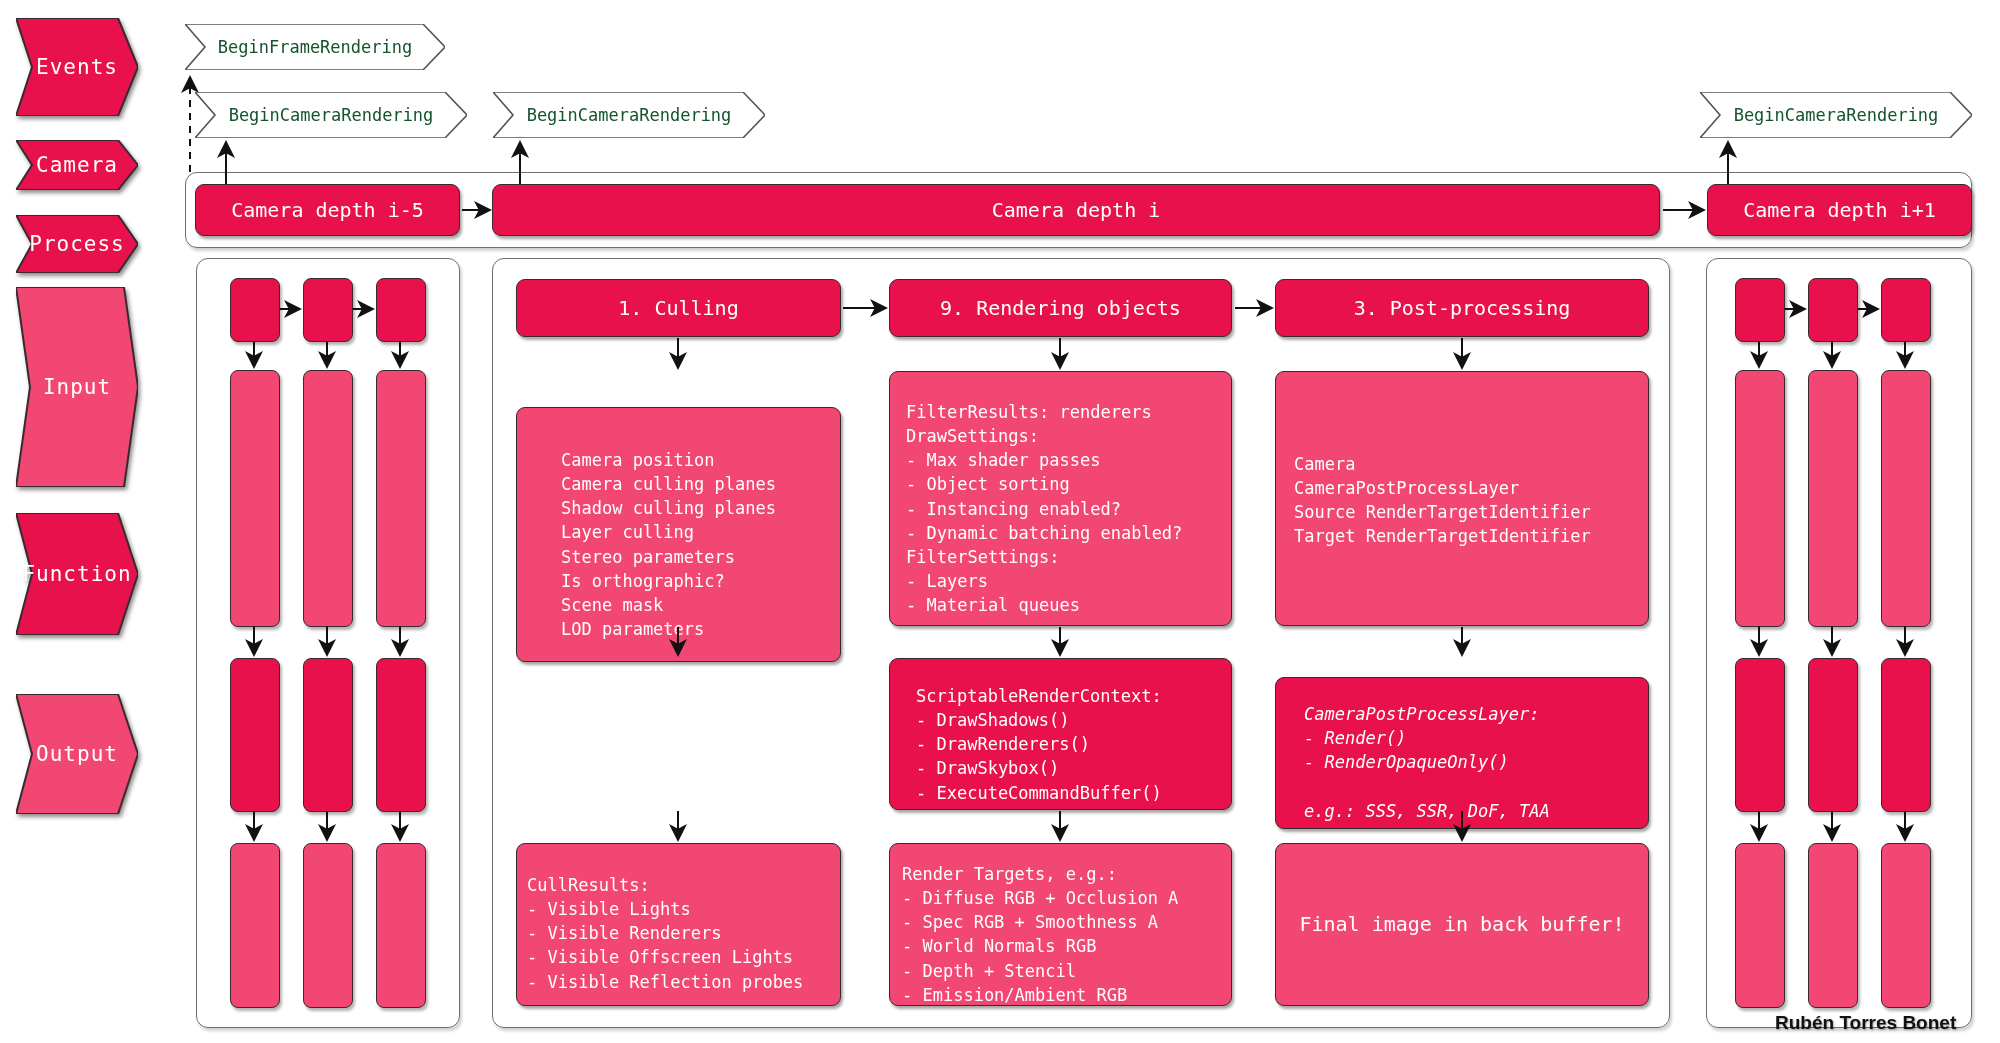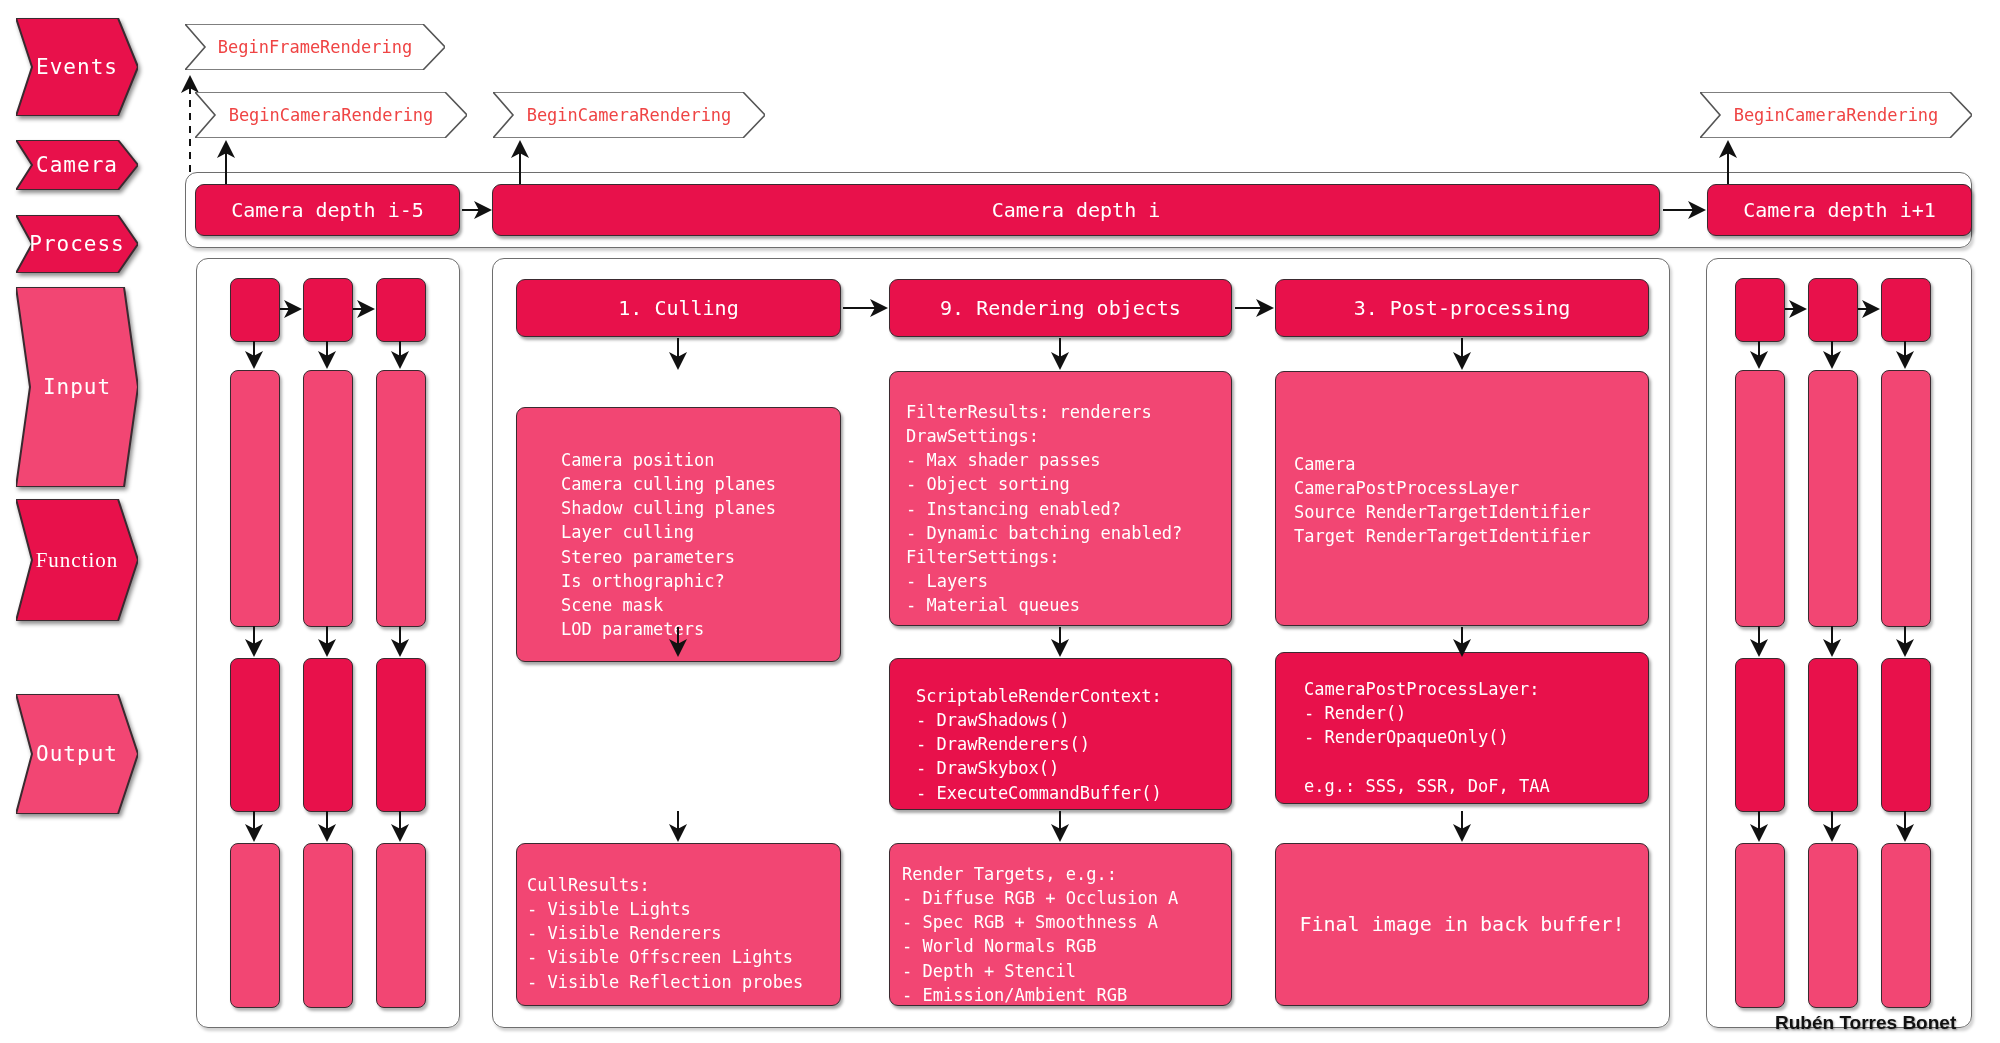--- a/index.html
+++ b/index.html
@@ -17,21 +17,21 @@
     display:flex;align-items:center;justify-content:center;
     color:#ffffff;font-size:21px;letter-spacing:1px;
     filter:drop-shadow(2px 3px 2px rgba(0,0,0,.45));
   }
   .banner span{position:relative;z-index:2;}
   .bn-shape{position:absolute;inset:0;z-index:1;}
 
   
   .chev{
     position:absolute;display:flex;align-items:center;justify-content:center;
-    color:#ef4444;font-size:17px;
+    color:#14532d;font-size:17px;
   }
   .chev .lbl{position:relative;z-index:2;}
   .chev svg{position:absolute;inset:0;z-index:1;}
 
   
   .box{
     position:absolute;box-sizing:border-box;border-radius:9px;
     border:1.5px solid #3a2a30;color:#ffffff;
     box-shadow:2px 3px 3px rgba(0,0,0,.35);
     display:flex;
@@ -91,21 +91,21 @@
     <span>Process</span>
   </div>
 
   <div class="banner abs" style="left:16px;top:287px;width:122px;height:200px;">
     <svg class="bn-shape" viewBox="0 0 122 200" preserveAspectRatio="none">
       <polygon points="0,0 108,0 122,100 108,200 0,200 14,100" fill="#F24673" stroke="#3a2a30" stroke-width="2"></polygon>
     </svg>
     <span>Input</span>
   </div>
 
-  <div class="banner abs" style="left:16px;top:499px;width:122px;height:122px;font-family:Liberation Serif, serif;">
+  <div class="banner abs" style="left:16px;top:513px;width:122px;height:122px;">
     <svg class="bn-shape" viewBox="0 0 122 122" preserveAspectRatio="none">
       <polygon points="0,0 102,0 122,61 102,122 0,122 16,61" fill="#E8114B" stroke="#3a2a30" stroke-width="2"></polygon>
     </svg>
     <span>Function</span>
   </div>
 
   <div class="banner abs" style="left:16px;top:668px;width:122px;height:120px;margin-top:26px;">
     <svg class="bn-shape" viewBox="0 0 122 120" preserveAspectRatio="none">
       <polygon points="0,0 102,0 122,60 102,120 0,120 16,60" fill="#F24673" stroke="#3a2a30" stroke-width="2"></polygon>
     </svg>
@@ -222,21 +222,21 @@
 Target RenderTargetIdentifier</span>
   </div>
 
   <div class="box dark" style="left:889px;top:658px;width:343px;height:152px;padding:25px 0 0 26px;">
     <span class="txt">ScriptableRenderContext:
 - DrawShadows()
 - DrawRenderers()
 - DrawSkybox()
 - ExecuteCommandBuffer()</span>
   </div>
-  <div class="box dark" style="left:1275px;top:652px;width:374px;height:152px;padding:24px 0 0 28px;">
+  <div class="box dark" style="left:1275px;top:677px;width:374px;height:152px;padding:24px 0 0 28px;font-style:italic;">
     <span class="txt">CameraPostProcessLayer:
 - Render()
 - RenderOpaqueOnly()
 
 e.g.: SSS, SSR, DoF, TAA</span>
   </div>
 
   <div class="box light" style="left:516px;top:843px;width:325px;height:163px;padding:29px 0 0 10px;">
     <span class="txt">CullResults:
 - Visible Lights

